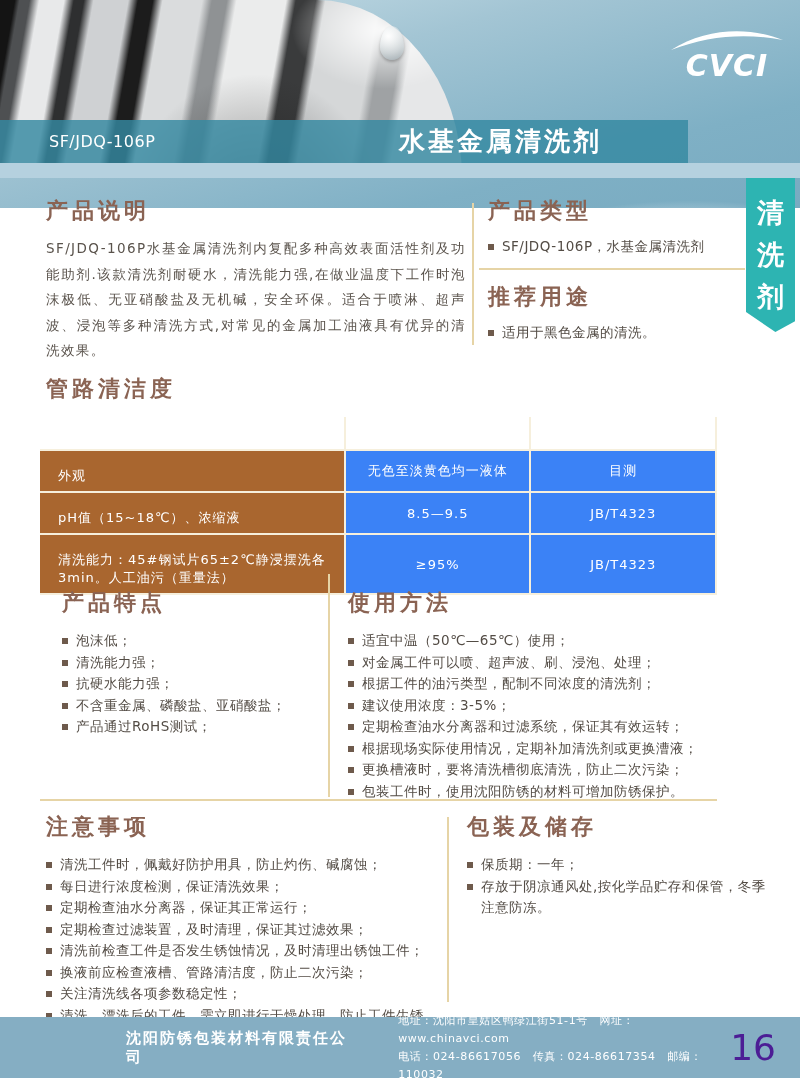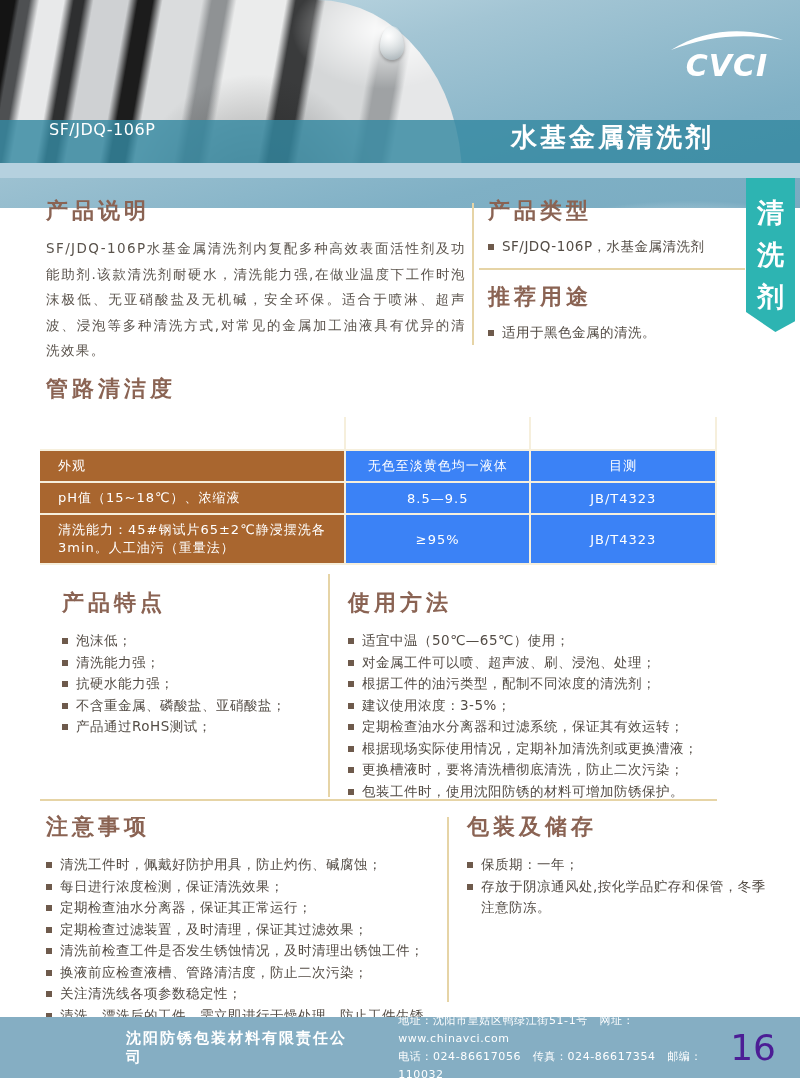--- a/index.html
+++ b/index.html
@@ -21,22 +21,22 @@
               #cfd1d3 19% 26%,#1c1c1c 28% 31%,#dadcdd 33% 41%,#8f9294 43% 46%,#ebecec 48% 58%,
               #3a3b3c 60% 64%,#d5d7d8 66% 77%,#9fa2a4 79% 83%,#e6e7e8 85% 100%); }
   .droplet { position:absolute; left:380px; top:26px; width:24px; height:34px;
           border-radius:50% 50% 50% 50% / 62% 62% 38% 38%;
           background:radial-gradient(circle at 35% 30%, rgba(255,255,255,0.95), rgba(190,205,210,0.35) 60%, rgba(120,140,150,0.5));
           box-shadow:0 2px 3px rgba(0,0,0,0.25); }
   .logo { position:absolute; top:26px; left:663px; width:128px; text-align:center; color:#fff; }
   .logo-text { font-size:30px; font-weight:bold; font-style:italic; letter-spacing:1px; margin-top:-8px; }
 
   
-  .title-bar { position:absolute; top:120px; left:0; width:800px; height:43px;
-          background:rgba(52,137,161,0.82); display:flex; z-index:3; }
+  .title-bar { position:absolute; top:120px; left:0; width:688px; height:43px;
+          background:rgba(52,137,161,0.82); display:flex; align-items:center; z-index:3; }
   .code { margin-left:49px; font-size:16px; color:#ffffff; letter-spacing:0.5px; }
   .bar-title { margin-left:auto; margin-right:86px; font-size:26px; font-weight:bold;
           color:#ffffff; letter-spacing:3px; }
   .light-strip { position:absolute; top:163px; left:0; width:800px; height:15px;
           background:#b5d1df; z-index:3; }
 
   
   .ribbon { position:absolute; top:178px; left:746px; width:49px; height:154px;
           background:#2db4b2; color:#fff; z-index:4;
           clip-path:polygon(0 0,100% 0,100% 93%,60% 100%,0 87%);
@@ -62,21 +62,21 @@
   .hdiv1 { left:479px; top:268px; width:266px; }
   .ruse { position:absolute; left:488px; top:282px; width:258px; }
 
   
   .perf-title { position:absolute; left:46px; top:374px; }
   table.perf { position:absolute; left:40px; top:417px; width:677px;
           border-collapse:separate; border-spacing:0; table-layout:fixed; }
   table.perf th, table.perf td { border-right:2px solid #f6efdc; border-bottom:2px solid #f6efdc;
           color:#ffffff; font-size:13px; letter-spacing:1px; }
   table.perf th { font-weight:bold; height:34px; }
-  .c-item  { background:#a9662f; text-align:left; padding:6px 10px 6px 18px; }
+  .c-item  { background:#a9662f; text-align:left; padding:16px 10px 6px 18px; }
   .c-gold  { background:#3b82f6; text-align:center; padding:6px 8px; }
   col.w1 { width:45.2%; } col.w2 { width:27.4%; } col.w3 { width:27.4%; }
 
   
   .features { position:absolute; left:62px; top:588px; width:272px; }
   .features ul, .usage ul, .precautions ul, .storage ul { margin-top:12px; }
   .vdiv2 { left:328px; top:574px; height:223px; }
   .usage { position:absolute; left:348px; top:588px; width:412px; }
   .hdiv2 { left:40px; top:799px; width:677px; }
 

